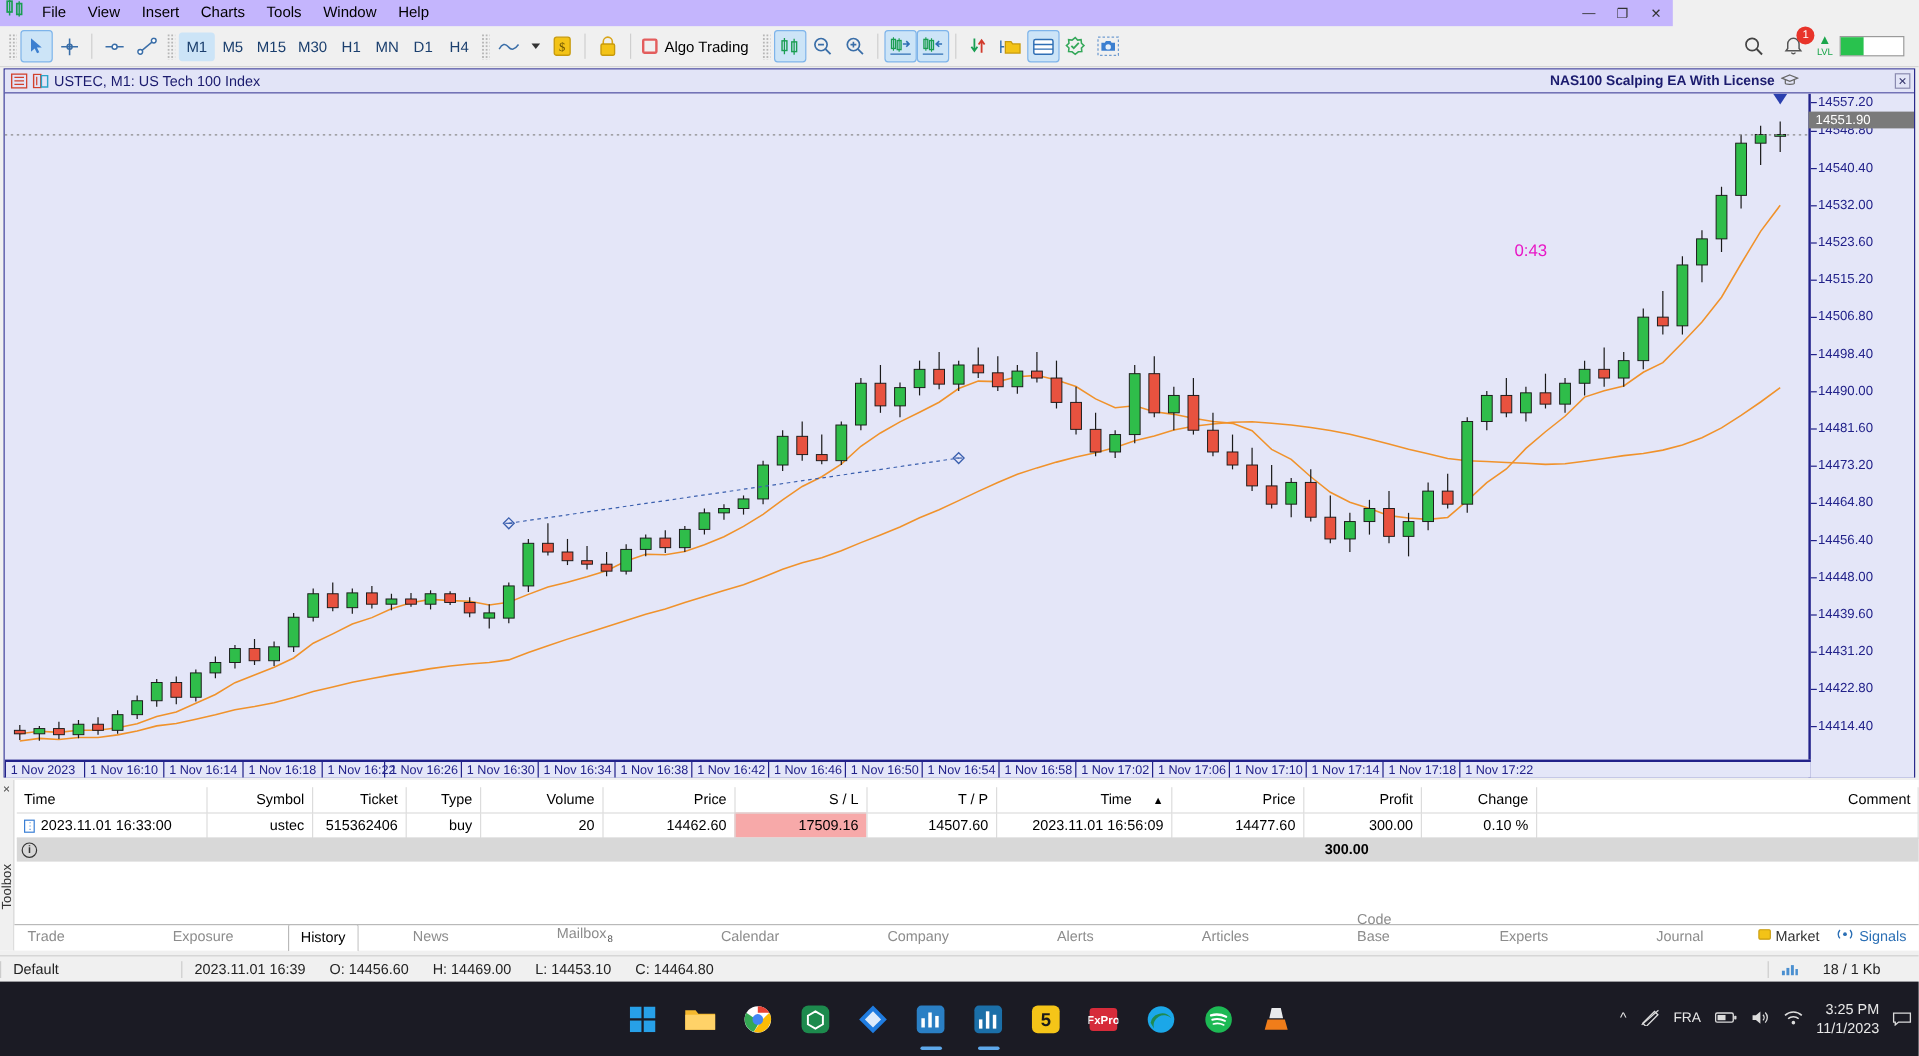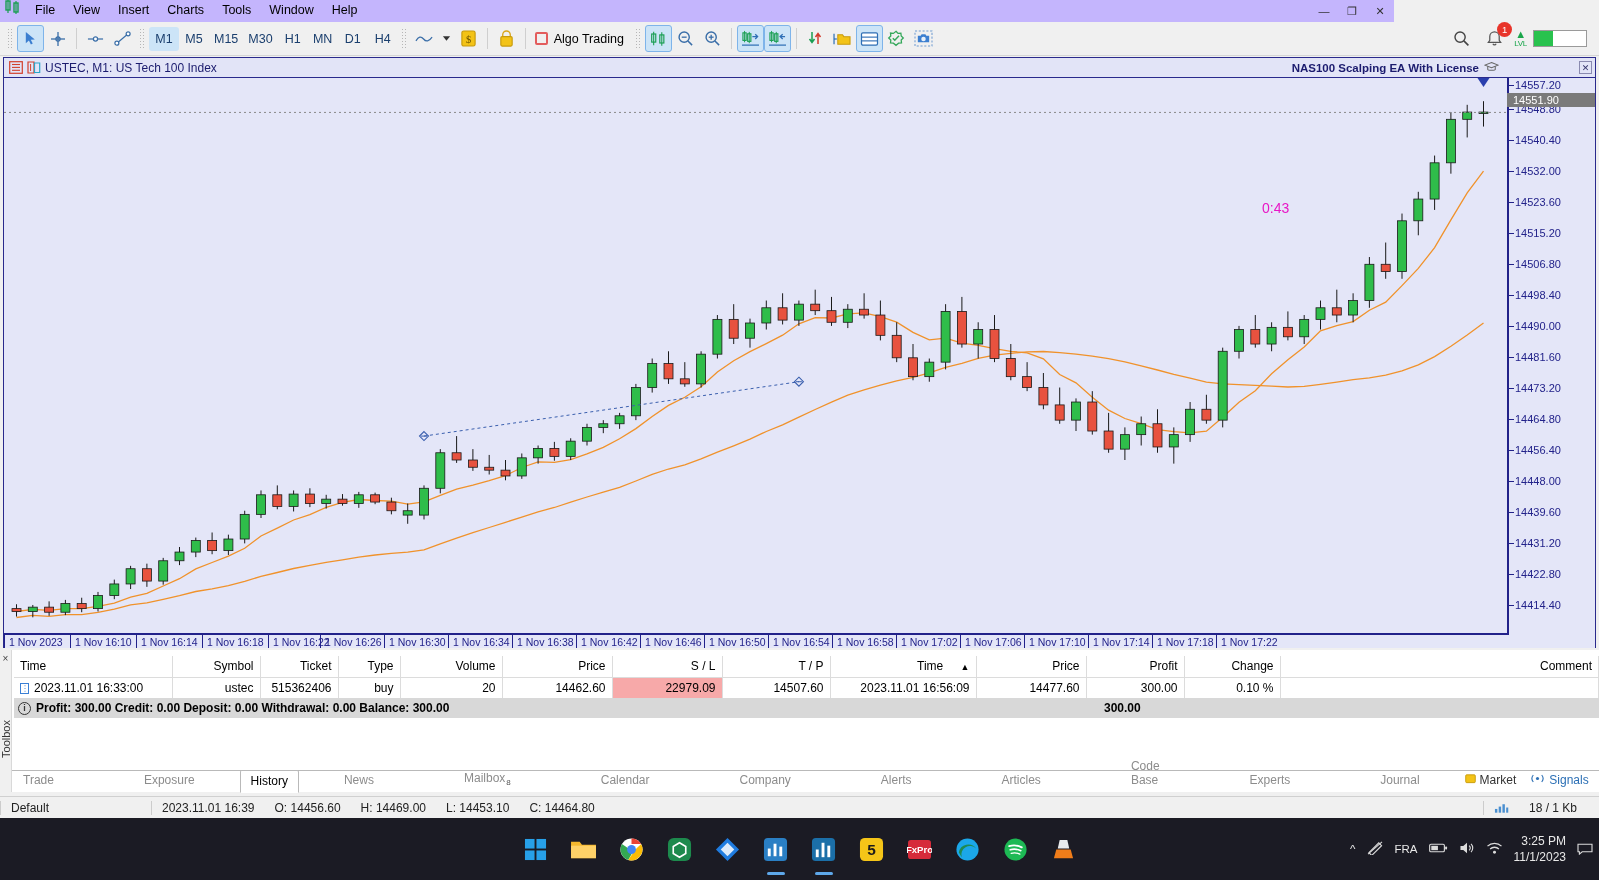--- a/index.html
+++ b/index.html
@@ -665,34 +665,33 @@
       <tbody>
         <tr>
           <td class="ta-l">
             <span class="exp-box">⋮</span><span>2023.11.01 16:33:00</span>
           </td>
           <td class="ta-r">ustec</td>
           <td class="ta-r">515362406</td>
           <td class="ta-r">buy</td>
           <td class="ta-r">20</td>
           <td class="ta-r">14462.60</td>
-          <td class="cell-sl">22979.09</td>
+          <td class="cell-sl">17509.16</td>
           <td class="ta-r">14507.60</td>
           <td class="ta-r">2023.11.01 16:56:09</td>
           <td class="ta-r">14477.60</td>
           <td class="cell-blue">300.00</td>
           <td class="cell-blue">0.10 %</td>
           <td class="ta-r"></td>
         </tr>
       </tbody>
     </table>
 
     <div class="summary-row">
       <div class="sum-ico">i</div>
-      <div class="sum-text">Profit: 300.00  Credit: 0.00  Deposit: 0.00  Withdrawal: 0.00  Balance: 300.00</div>
       <div class="sum-total">300.00</div>
     </div>
 
     <div class="tabs-bar">
       <div class="tab">Trade</div>
       <div class="tab-sep"></div>
       <div class="tab">Exposure</div>
       <div class="tab active">History</div>
       <div class="tab">News</div>
       <div class="tab-sep"></div>
@@ -775,21 +774,21 @@
     <div class="sb-cell">C: 14464.80</div>
     <div class="sb-div" style="margin-left:auto"></div>
     <div class="sb-cell">
       <svg width="15" height="12" viewBox="0 0 16 12">
           <rect x="1" y="7" width="2.6" height="4" fill="#4a8fd0"></rect>
           <rect x="5" y="4.5" width="2.6" height="6.5" fill="#4a8fd0"></rect>
           <rect x="9" y="2" width="2.6" height="9" fill="#4a8fd0"></rect>
           <rect x="13" y="5.5" width="2.2" height="5.5" fill="#4a8fd0"></rect>
         </svg>
     </div>
-    <div class="sb-cell" style="padding-right:22px">18 / 1 Kb</div>
+    <div class="sb-cell" style="padding-right:32px">18 / 1 Kb</div>
   </div>
 
   <div class="taskbar">
     <div class="tb-center">
       <div class="tb-app">
         <svg width="23" height="23" viewBox="0 0 24 24">
             <rect x="1" y="1" width="10" height="10" fill="#27a0e8"></rect>
             <rect x="13" y="1" width="10" height="10" fill="#27a0e8"></rect>
             <rect x="1" y="13" width="10" height="10" fill="#27a0e8"></rect>
             <rect x="13" y="13" width="10" height="10" fill="#27a0e8"></rect>

